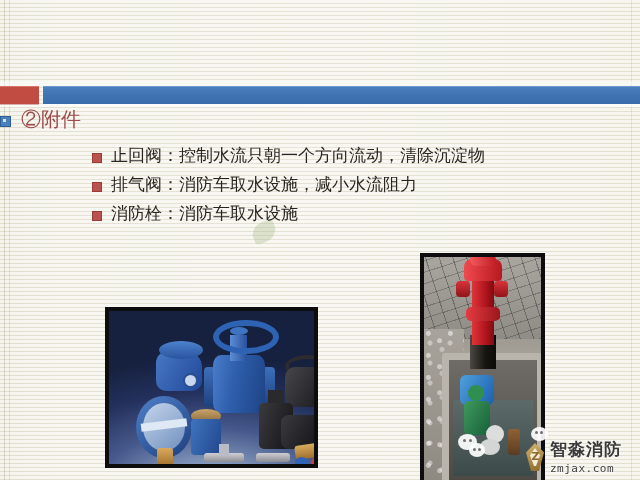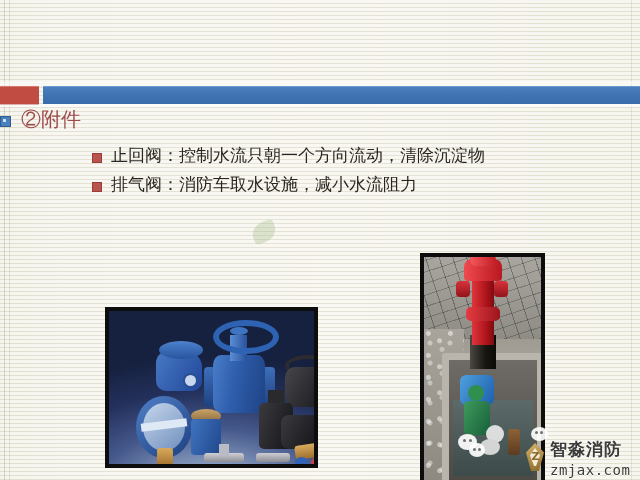--- a/index.html
+++ b/index.html
@@ -197,21 +197,21 @@
   .logo-z{position:absolute;left:10px;top:10px;width:9px;height:14px;
     color:#8a6a2c;font-size:11px;font-family:"DejaVu Sans",sans-serif;font-weight:700;line-height:14px;text-align:center;}
 
   #wm-brand{left:550px;top:438px;}
   #wm-brand .cn{
     font-family:Liberation Mono, monospace;font-weight:700;font-size:17px;
     color:#3a3a3a;letter-spacing:1px;text-shadow:0 1px 0 rgba(255,255,255,.85);
     white-space:nowrap;
   }
   #wm-brand .en{
-    font-family:"DejaVu Sans Mono",monospace;font-size:14px;color:#3d3d3d;
+    font-family:"DejaVu Sans Mono",monospace;font-size:11px;color:#3d3d3d;
     letter-spacing:.5px;text-shadow:0 1px 0 rgba(255,255,255,.85);
     white-space:nowrap;margin-top:1px;
   }
 </style>
 </head>
 <body>
 
 <div id="slide">
 
   <div class="vrule a"></div>
@@ -235,20 +235,24 @@
 
     <div style="height:6px"></div>
 
     <div class="l2">
       <span class="bsq"></span>
       <span class="txt">止回阀：控制水流只朝一个方向流动，清除沉淀物</span>
     </div>
     <div class="l2">
       <span class="bsq"></span>
       <span class="txt">排气阀：消防车取水设施，减小水流阻力</span>
+    </div>
+    <div class="l2">
+      <span class="bsq"></span>
+      <span class="txt">消防栓：消防车取水设施</span>
     </div>
 
   </div>
 
   <div class="photo" id="photo-valves">
     <div class="valve-bg"></div>
 
     <div class="sh bfly-body"></div>
     <div class="sh bfly-top"></div>
     <div class="sh bfly-dot"></div>

